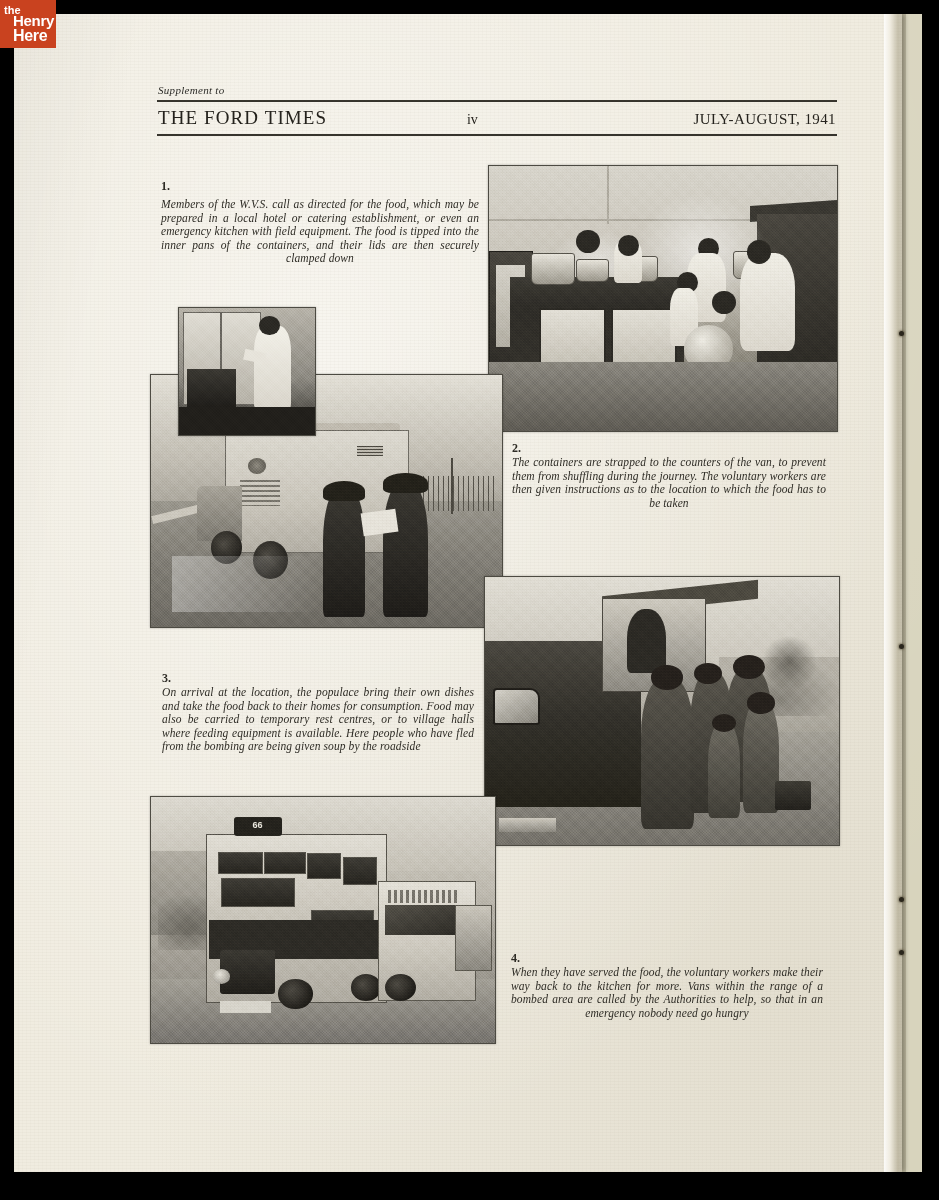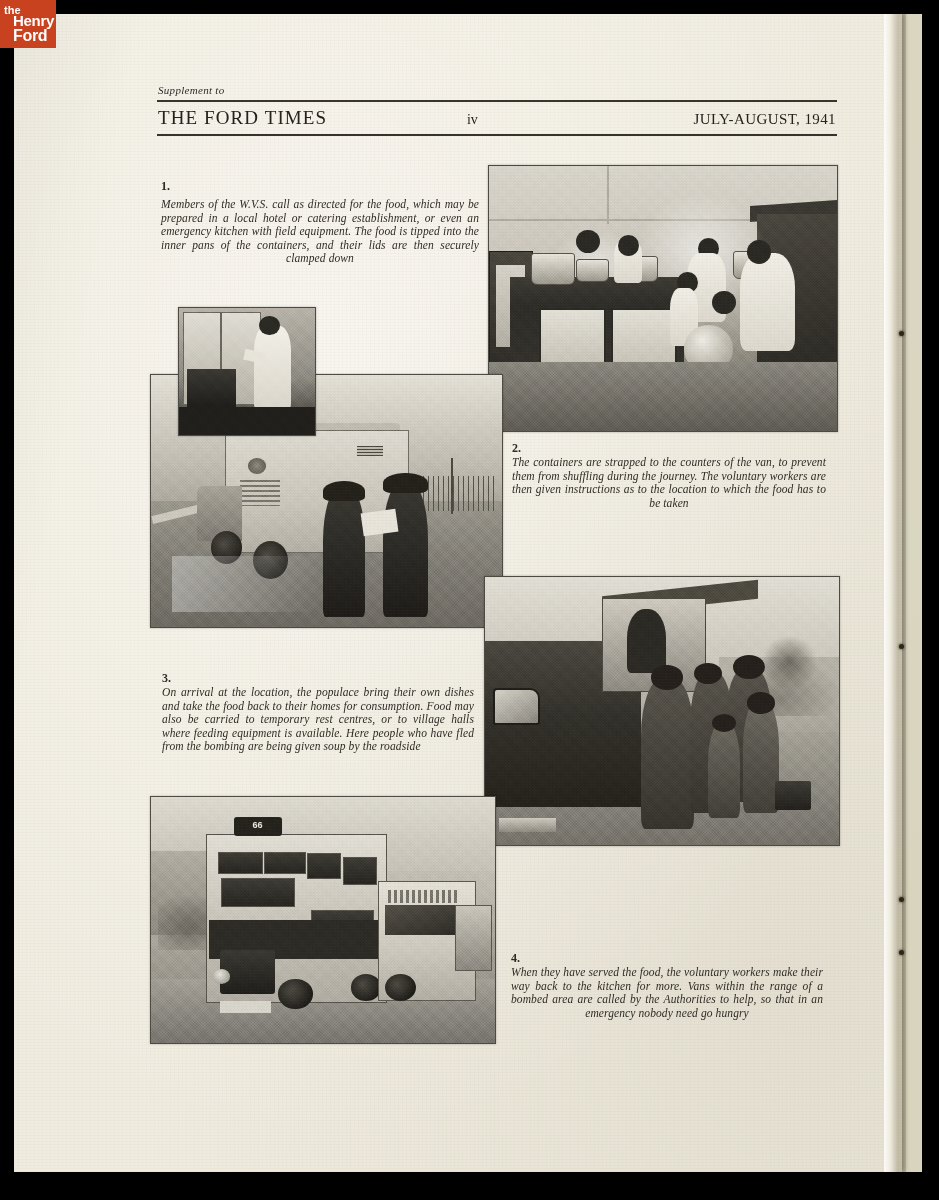--- a/index.html
+++ b/index.html
@@ -561,16 +561,16 @@
 
   <div class="page-fold"></div>
   <div class="edge-spot" style="left:899px; top:331px;"></div>
   <div class="edge-spot" style="left:899px; top:644px;"></div>
   <div class="edge-spot" style="left:899px; top:897px;"></div>
   <div class="edge-spot" style="left:899px; top:950px;"></div>
 
   <div class="logo-box">
     <span class="logo-the">the</span>
     <span class="logo-henry">Henry</span>
-    <span class="logo-ford">Ford</span>
+    <span class="logo-ford">Here</span>
   </div>
 
 </div>
 
 </body></html>

